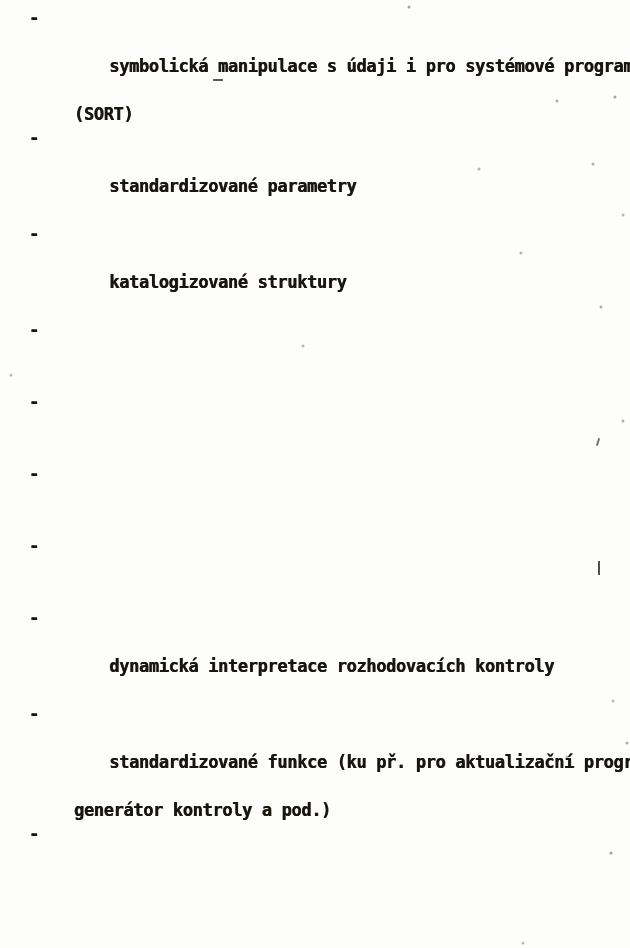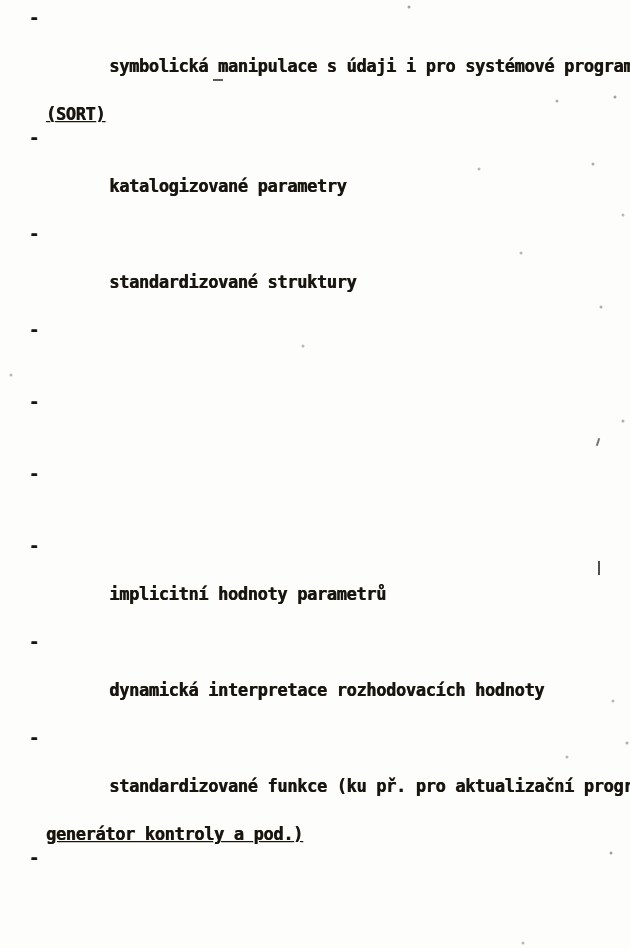--- a/index.html
+++ b/index.html
@@ -14,21 +14,21 @@
     font-size: 17px;
     letter-spacing: -0.35px;
     color: #18150f;
   }
   .ink { text-shadow: 0.4px 0.3px 0.6px rgba(24,21,15,0.8), -0.2px 0 0.4px rgba(24,21,15,0.45); }
   .line { line-height: 24px; white-space: pre; }
 
   .bullets { padding-top: 6px; }
   .bullet-first { position: relative; padding-left: 50px; }
   .dash { position: absolute; left: 29px; top: 0; }
-  .bullet-cont { padding-left: 46px; text-decoration: underline; }
+  .bullet-cont { padding-left: 74px; }
 
   
   .speckles {
     position: absolute; left: 0; top: 0; width: 2px; height: 2px;
     background: transparent; border-radius: 50%;
     box-shadow:
       408px 6px 0 0.5px rgba(30,26,20,0.4),
       556px 100px 0 0.5px rgba(30,26,20,0.35),
       614px 96px 0 0.5px rgba(30,26,20,0.4),
       478px 168px 0 0.5px rgba(30,26,20,0.3),
@@ -65,48 +65,47 @@
 
   <div class="bullets">
     <div class="line bullet-first">
       <span class="dash">-</span>
       <span>symbolická manipulace s údaji i pro systémové programy</span>
     </div>
     <div class="line bullet-cont">(SORT)</div>
 
     <div class="line bullet-first">
       <span class="dash">-</span>
-      <span>katalogizované parametry</span>
+      <span>standardizované parametry</span>
     </div>
 
     <div class="line bullet-first">
       <span class="dash">-</span>
-      <span>standardizované struktury</span>
+      <span>katalogizované struktury</span>
     </div>
 
     <div class="line bullet-first">
       <span class="dash">-</span>
     </div>
 
     <div class="line bullet-first">
       <span class="dash">-</span>
     </div>
 
     <div class="line bullet-first">
       <span class="dash">-</span>
     </div>
 
     <div class="line bullet-first">
       <span class="dash">-</span>
-      <span>implicitní hodnoty parametrů</span>
     </div>
 
     <div class="line bullet-first">
       <span class="dash">-</span>
-      <span>dynamická interpretace rozhodovacích hodnoty</span>
+      <span>dynamická interpretace rozhodovacích kontroly</span>
     </div>
 
     <div class="line bullet-first">
       <span class="dash">-</span>
       <span>standardizované funkce (ku př. pro aktualizační program,</span>
     </div>
     <div class="line bullet-cont">generátor kontroly a pod.)</div>
 
     <div class="line bullet-first">
       <span class="dash">-</span>

